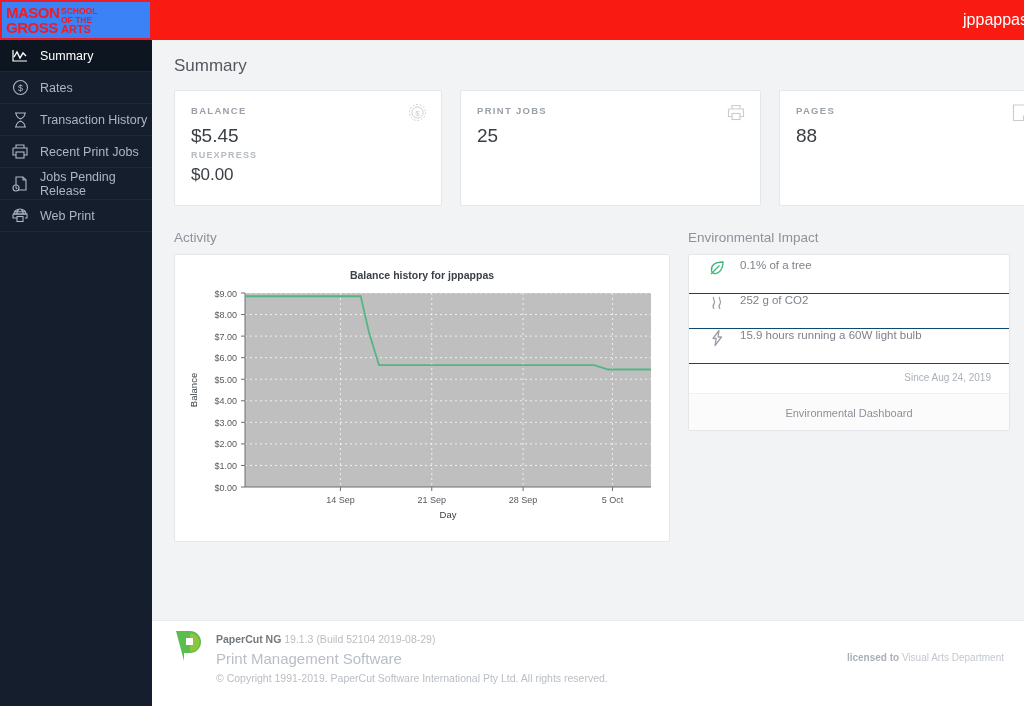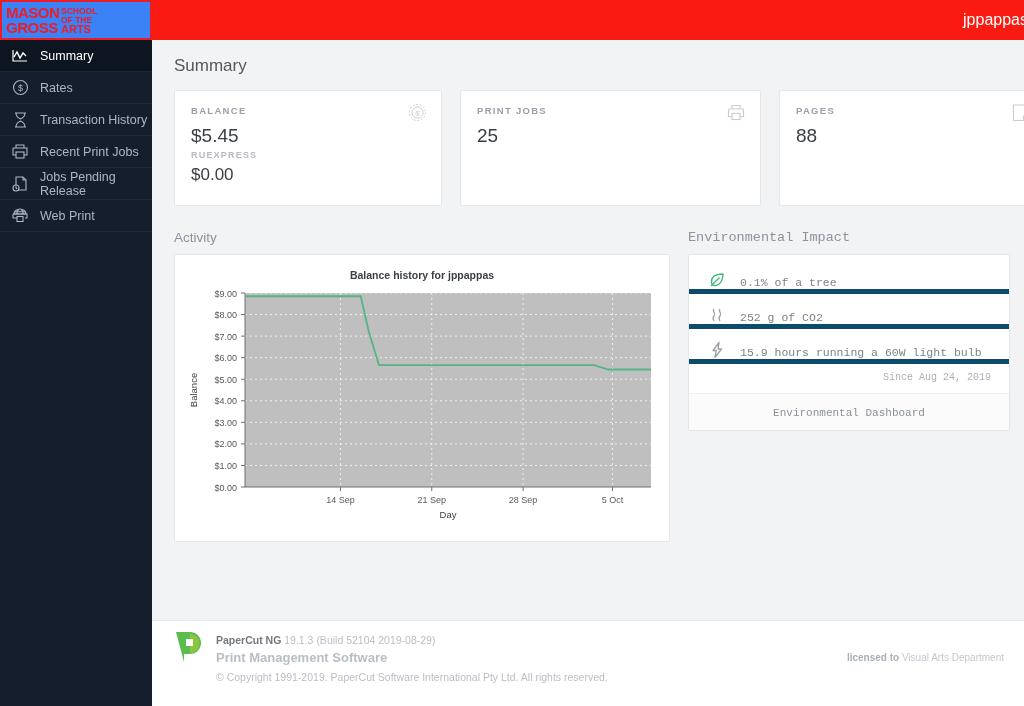--- a/index.html
+++ b/index.html
@@ -88,41 +88,41 @@
     font-size: 9px; letter-spacing: 1.2px; color: #b4b9c0;
     font-weight: bold; text-transform: uppercase; margin-top: 3px;
   }
   .card-subvalue { font-size: 17px; color: #3b4046; margin-top: 5px; }
   .card-ico { position: absolute; top: 12px; right: 14px; opacity: .85; }
 
   
   .sections { display: flex; gap: 18px; padding: 24px 0 0 6px; }
   .sec-heading { font-size: 13.5px; color: #8d939b; margin-bottom: 9px; font-weight: normal; }
   .activity-col { width: 496px; }
-  .env-col { width: 322px; font-family: Liberation Mono, monospace; }
+  .env-col { width: 322px; }
 
   .panel {
     background: #ffffff;
     border: 1px solid #e4e6e9;
     border-radius: 2px;
   }
   .chart-panel { height: 288px; padding: 10px 8px 8px 8px; }
   .chart-title {
     text-align: center; font-size: 10.5px; color: #3a3f45;
     font-weight: bold; margin: 4px 0 6px 0;
   }
   .chart-wrap { position: relative; width: 100%; height: 250px; }
   .chart-svg { display: block; }
 
   
   .env-panel { padding: 0; }
   .env-row {
-    display: flex; align-items: flex-end; gap: 13px;
+    display: flex; align-items: flex-start; gap: 13px;
     height: 35px; padding: 0 18px;
-    border-bottom: 5px solid #0c4a6e;
+    border-bottom: 1px solid #0c4a6e;
   }
   .env-row:first-child { padding-top: 4px; height: 39px; }
   .env-ico { width: 20px; flex: 0 0 20px; display: flex; align-items: center; justify-content: center; }
   .env-text { font-size: 11.5px; color: #7d838b; }
   .env-since {
     text-align: right; font-size: 10px; color: #aab0b8;
     padding: 8px 18px 10px 0;
   }
   .env-footer {
     border-top: 1px solid #eef0f2;
@@ -138,21 +138,21 @@
     width: 872px; height: 86px;
     background: #ffffff;
     border-top: 1px solid #e7e9eb;
     display: flex; align-items: center;
     padding: 0 20px 12px 22px;
   }
   .footer-left { display: flex; align-items: flex-start; gap: 12px; flex: 1 1 auto; }
   .footer-txt { line-height: 1.55; padding-top: 2px; }
   .f-line1 { font-size: 10.5px; color: #b9bec4; }
   .f-line1 b { color: #73797f; font-weight: bold; }
-  .f-line2 { font-size: 13px; color: #b9bec4; font-weight: bold; }
+  .f-line2 { font-size: 15px; color: #b9bec4; }
   .f-line3 { font-size: 10.5px; color: #b9bec4; }
   .footer-right { font-size: 10px; color: #c3c8ce; align-self: center; text-align: right; }
   .footer-right b { color: #aab0b6; font-weight: bold; }
 </style>
 </head>
 <body>
 
 <div class="app">
 
   <aside class="sidebar">

